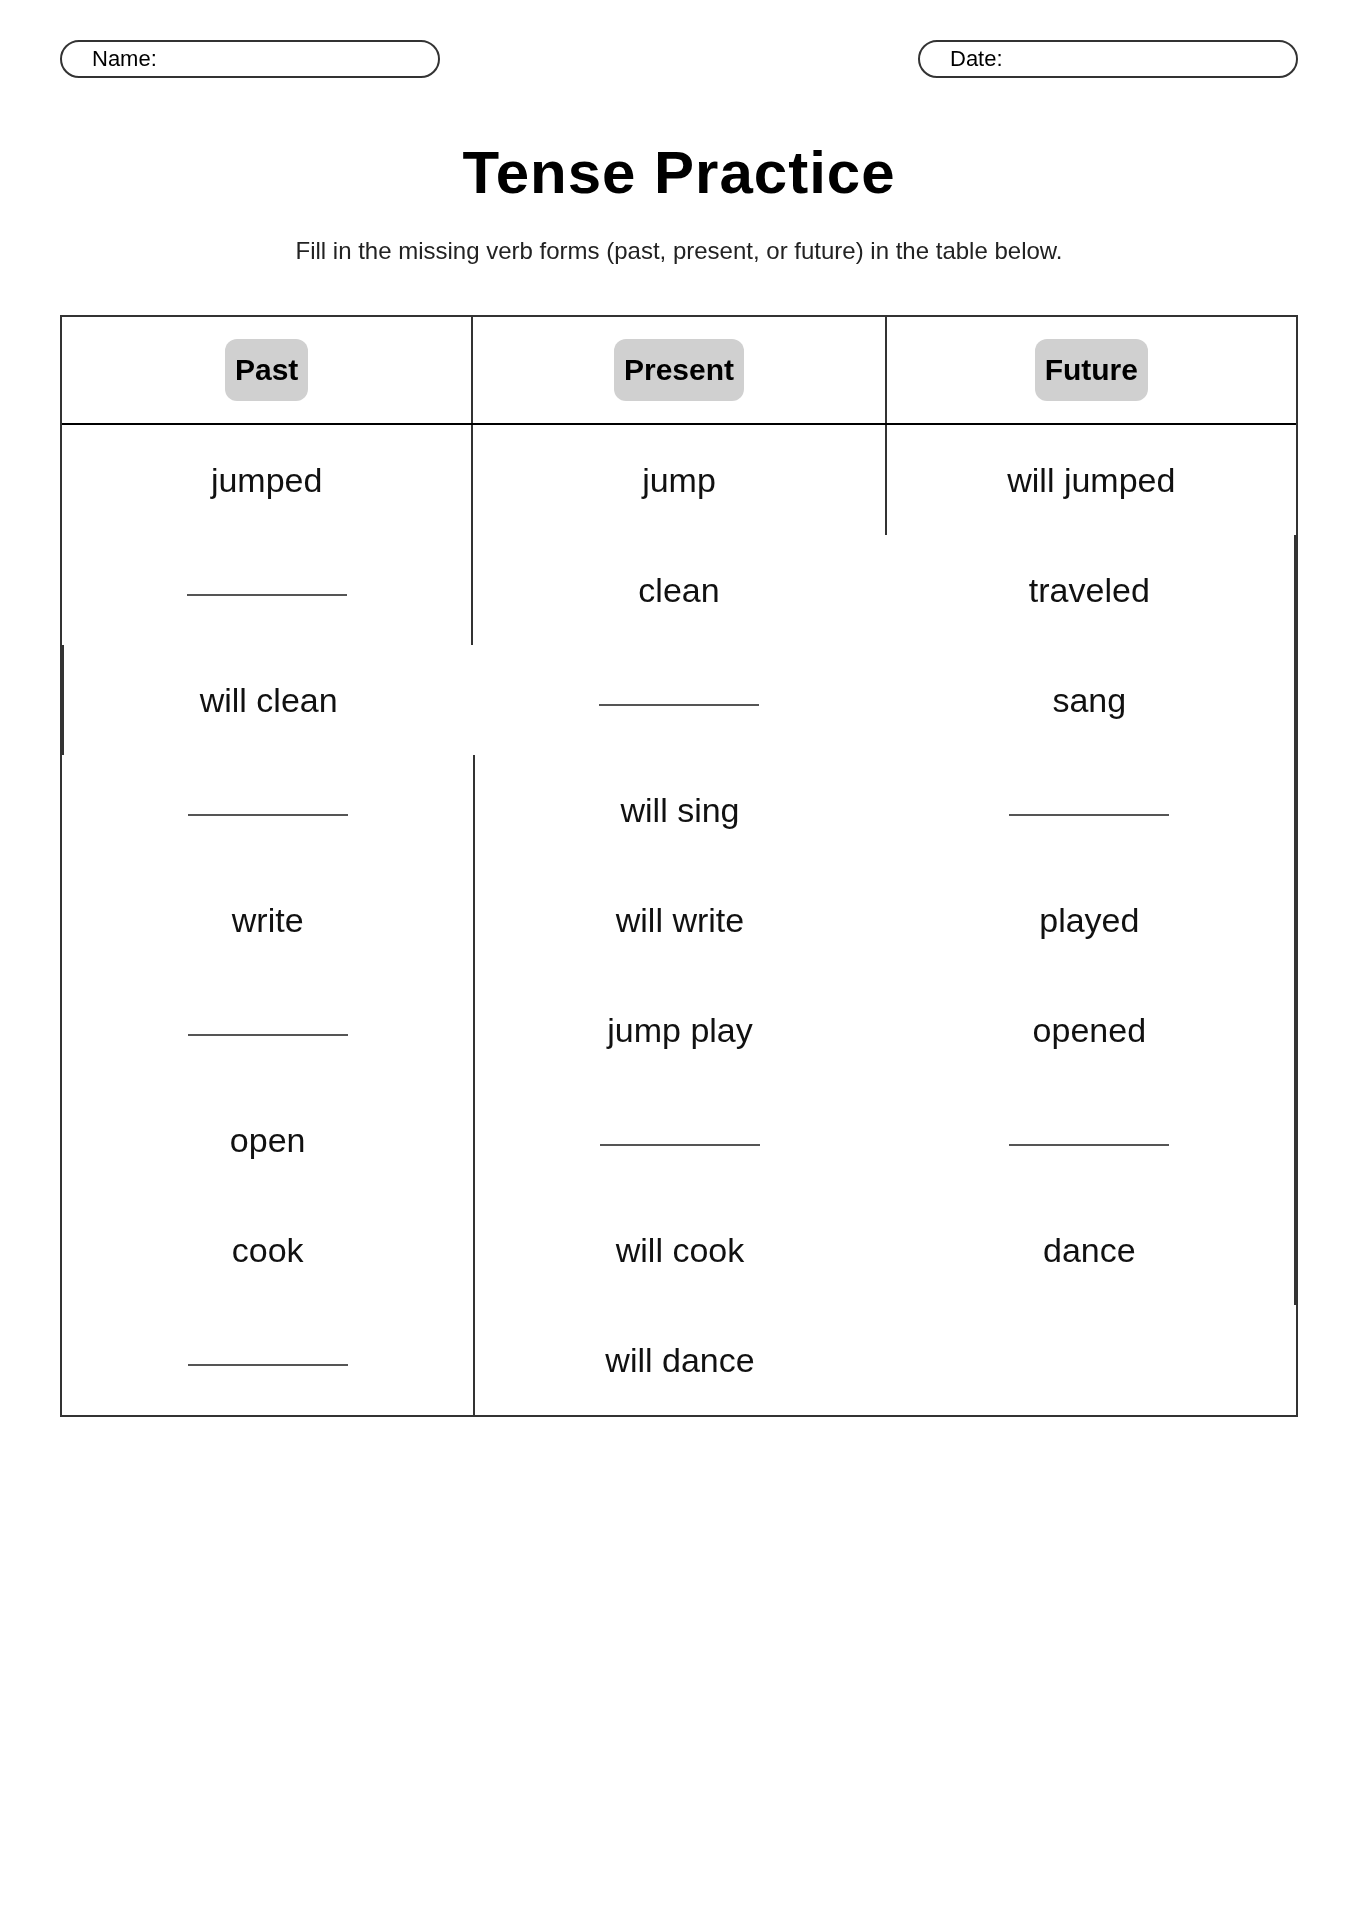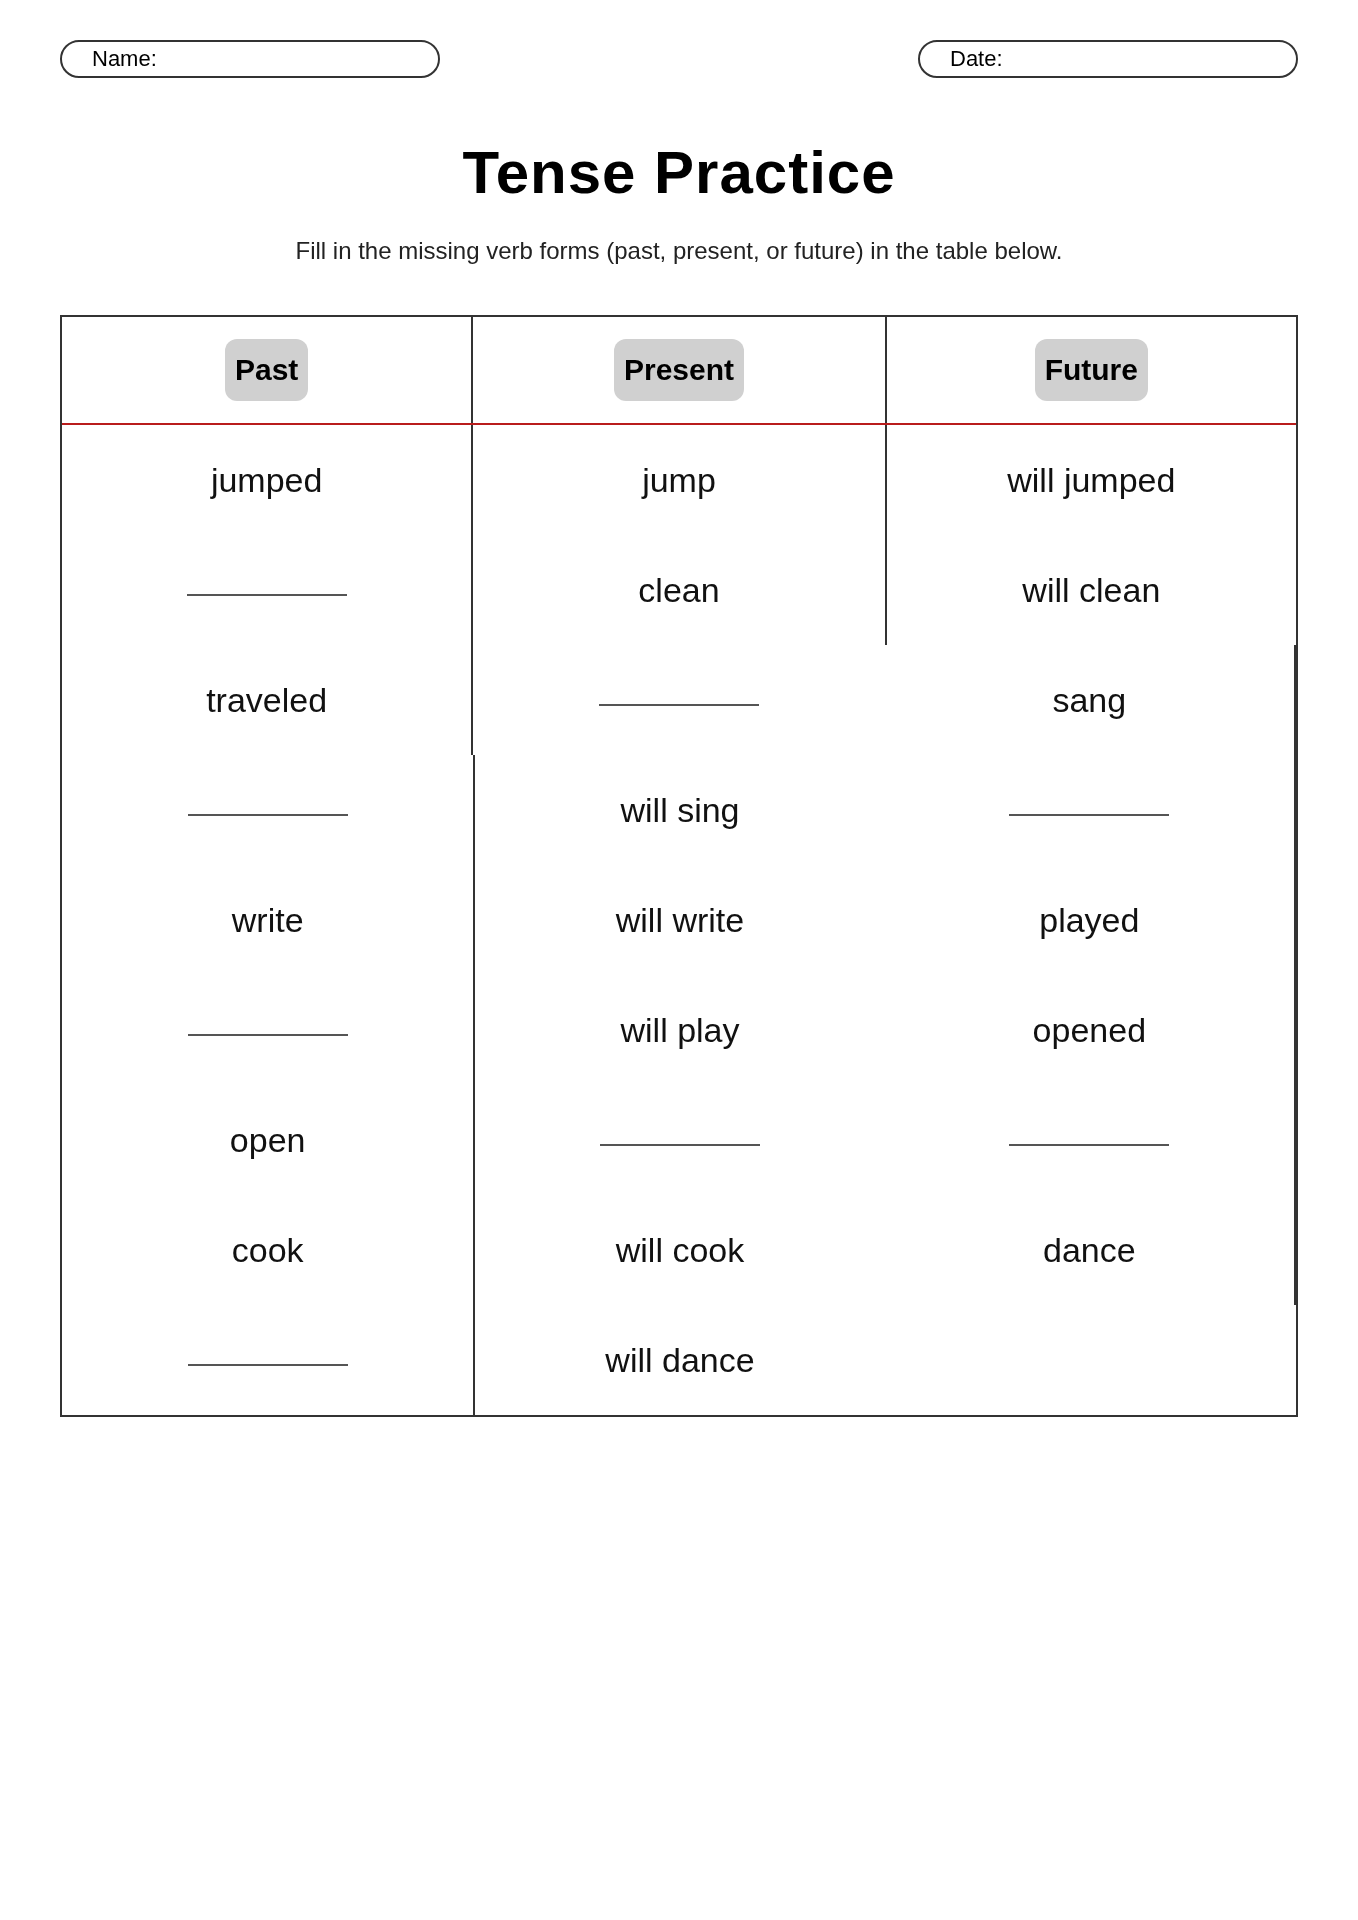--- a/index.html
+++ b/index.html
@@ -61,21 +61,21 @@
       font-size: 30px;
       font-weight: 900;
       font-family: Arial Black, Arial, sans-serif;
       padding: 14px 10px;
       margin: 12px 20px;
     }
 
     .table-header-row {
       display: grid;
       grid-template-columns: 1fr 1fr 1fr;
-      border-bottom: 2px solid #b91c1c;
+      border-bottom: 2px solid #000000;
     }
 
     .table-header-cell {
       padding: 10px 0;
       display: flex;
       justify-content: center;
       align-items: center;
     }
 
     .table-body {
@@ -141,40 +141,40 @@
   </div>
 
   <div class="table-body" id="table-body">
   <div class="cell col-divider-left">jumped</div>
       <div class="cell">jump</div>
       <div class="cell col-divider-right">will jumped</div>
       <div class="cell col-divider-left">
         <span class="blank-line"></span>
       </div>
       <div class="cell">clean</div>
+      <div class="cell col-divider-left">traveled</div>
       <div class="cell col-divider-right">will clean</div>
-      <div class="cell col-divider-left">traveled</div>
       <div class="cell">
         <span class="blank-line"></span>
       </div>
       <div class="cell col-divider-left">sang</div>
       <div class="cell">
         <span class="blank-line"></span>
       </div>
       <div class="cell col-divider-right">will sing</div>
       <div class="cell col-divider-left">
         <span class="blank-line"></span>
       </div>
       <div class="cell">write</div>
       <div class="cell col-divider-right">will write</div>
       <div class="cell col-divider-left">played</div>
       <div class="cell">
         <span class="blank-line"></span>
       </div>
-      <div class="cell col-divider-right">will play</div>
+      <div class="cell col-divider-right">jump play</div>
       <div class="cell col-divider-left">opened</div>
       <div class="cell">open</div>
       <div class="cell col-divider-right">
         <span class="blank-line"></span>
       </div>
       <div class="cell col-divider-left">
         <span class="blank-line"></span>
       </div>
       <div class="cell">cook</div>
       <div class="cell col-divider-right">will cook</div>

